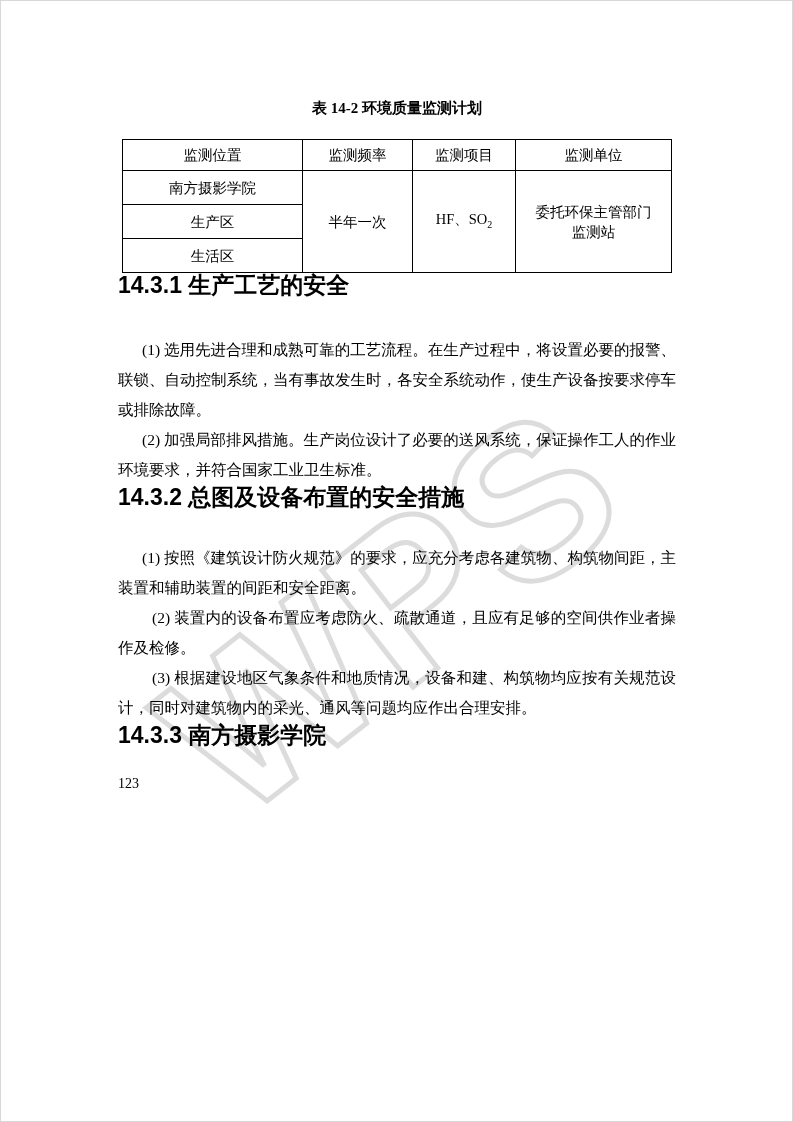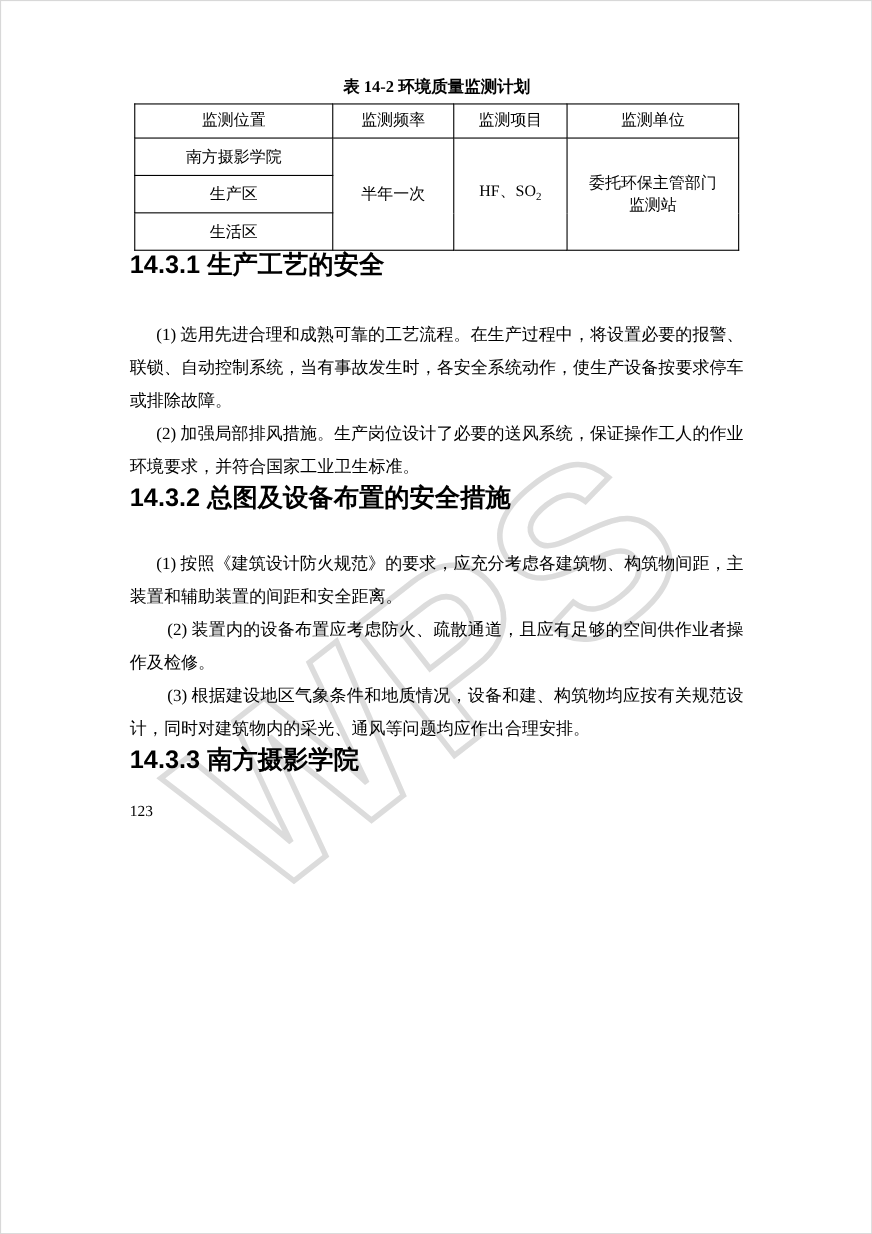--- a/index.html
+++ b/index.html
@@ -24,28 +24,28 @@
   }
   .content {
     position: absolute;
     left: 117px;
     top: 0;
     width: 558px;
     z-index: 1;
   }
   .table-title {
     margin: 0;
-    padding-top: 68px;
+    padding-top: 96px;
     text-align: center;
     font-weight: bold;
     font-size: 15px;
     line-height: 22px;
   }
   table.monitor {
-    margin-top: 3px;
+    margin-top: 20px;
     margin-left: 4px;
     border-collapse: collapse;
     table-layout: fixed;
     width: 549px;
     font-size: 14.5px;
   }
   table.monitor th, table.monitor td {
     border: 1px solid #000000;
     text-align: center;
     vertical-align: middle;

